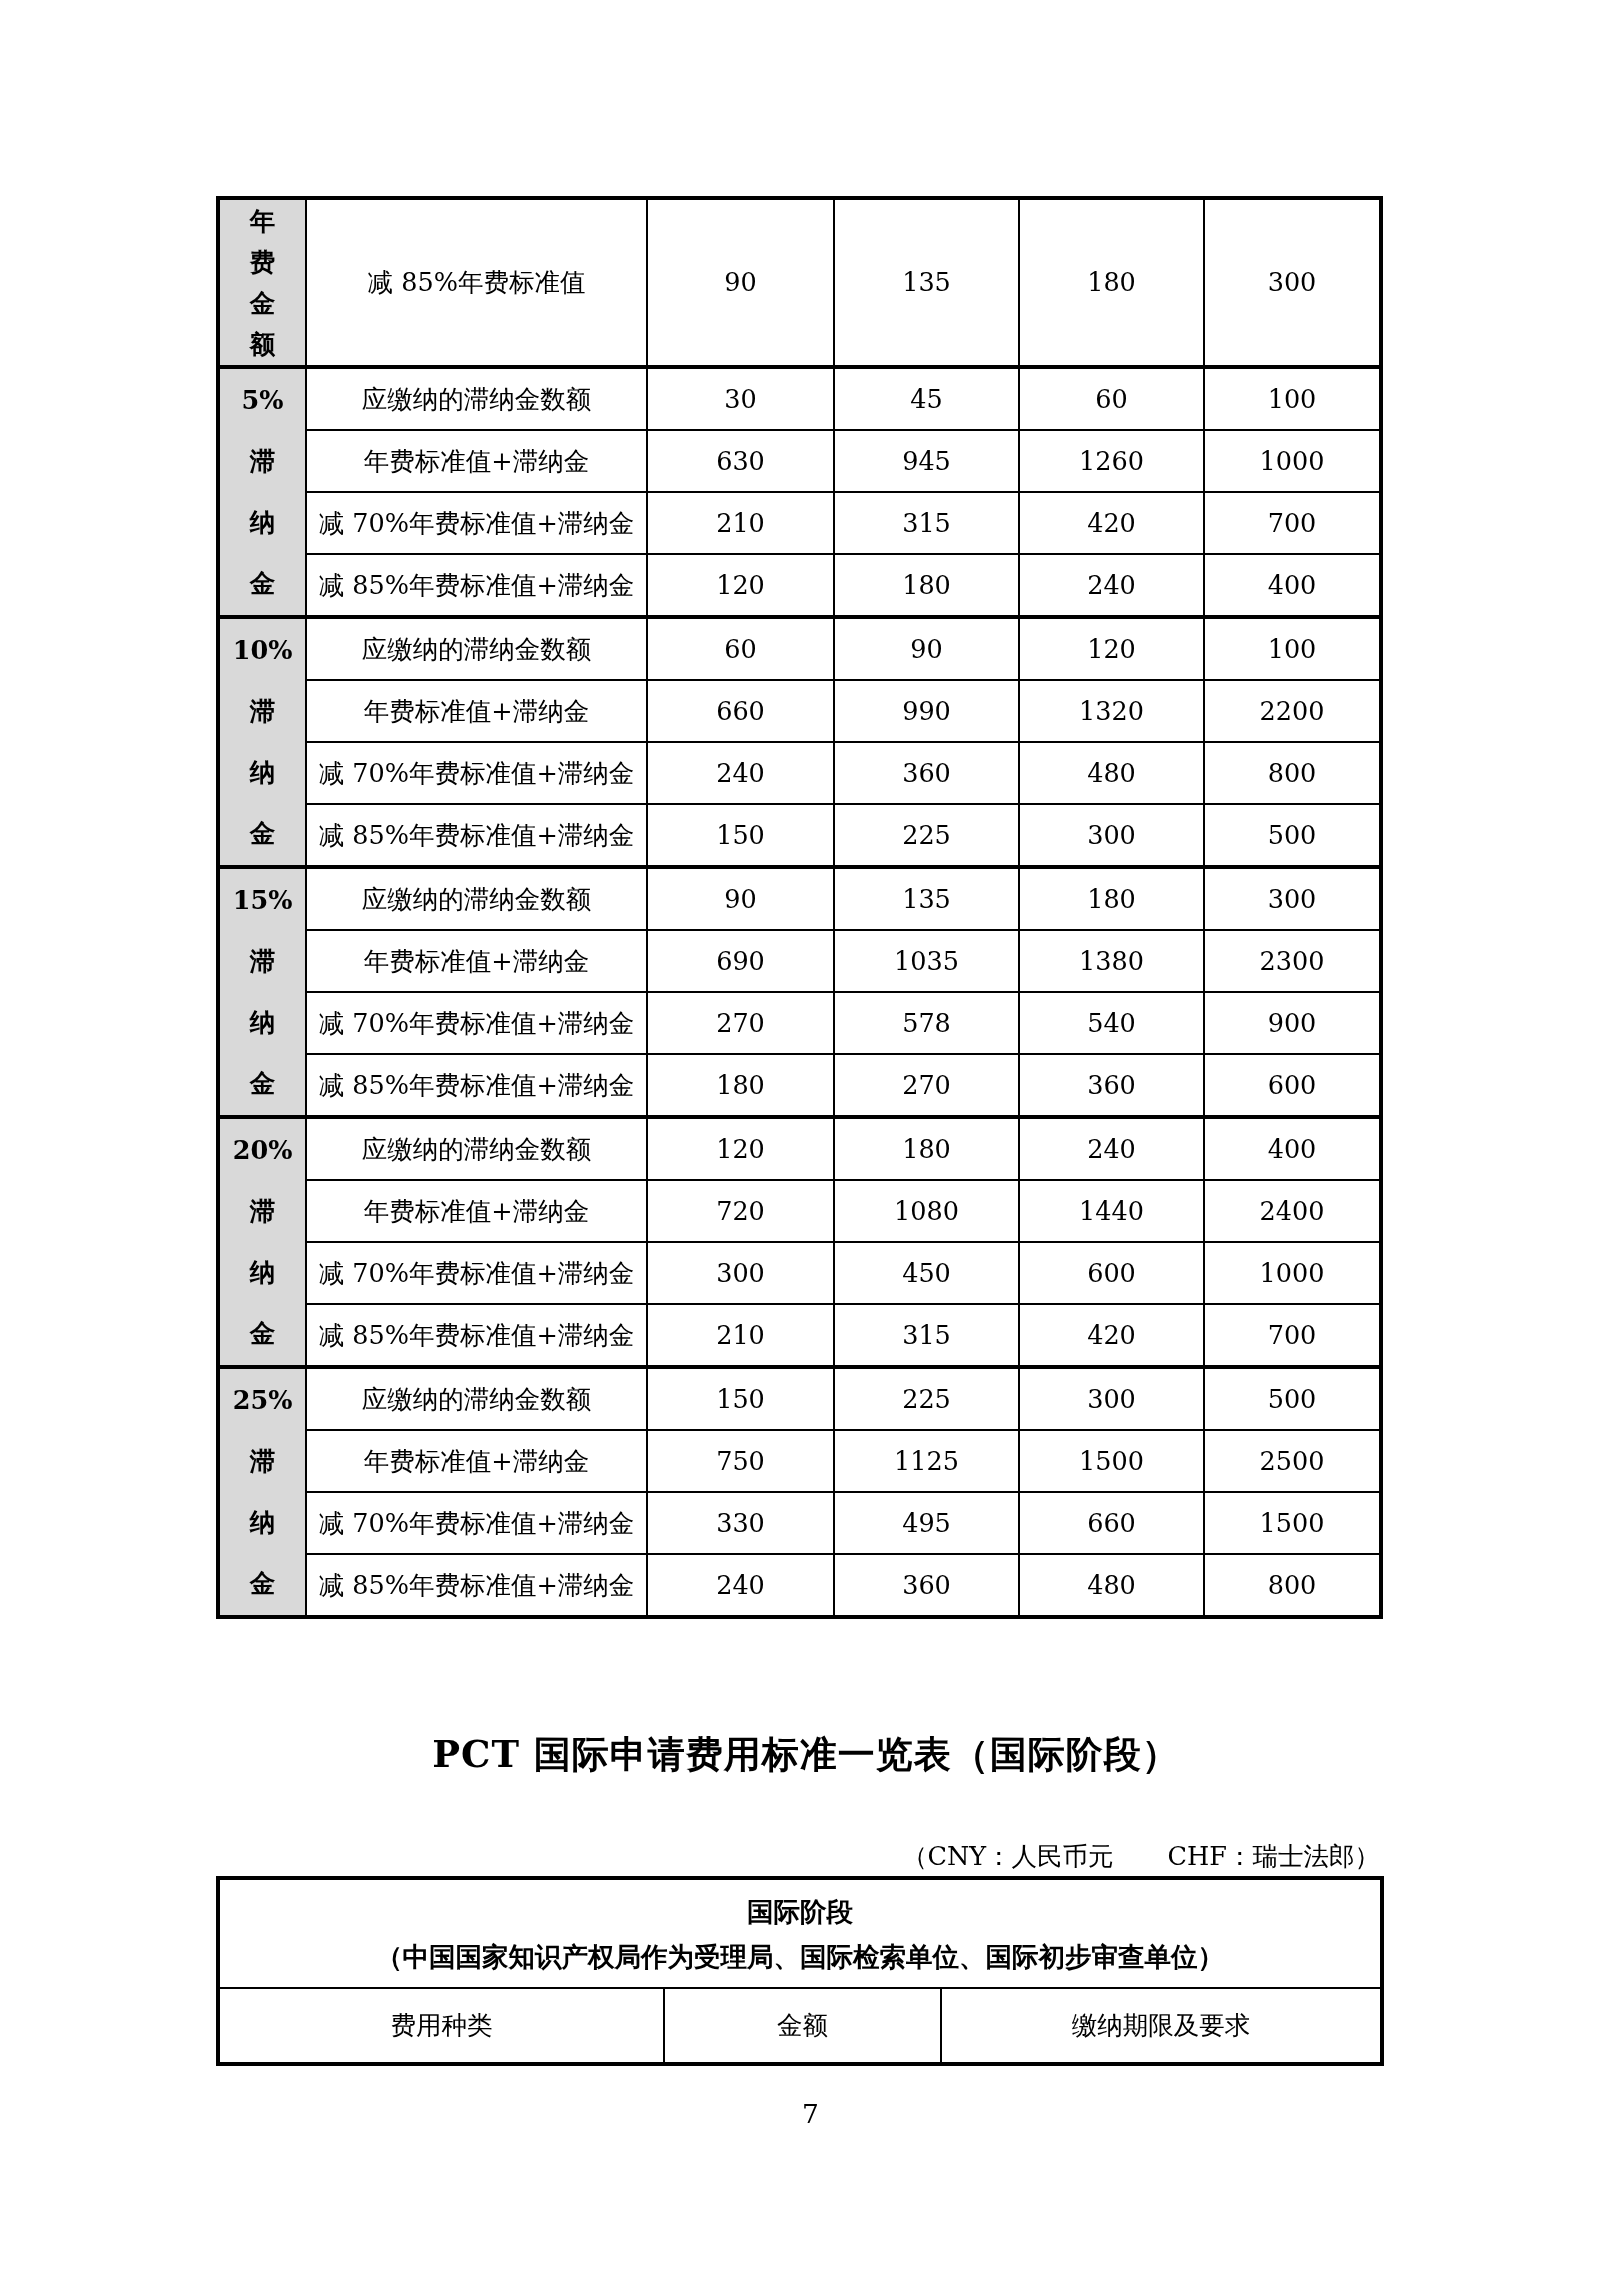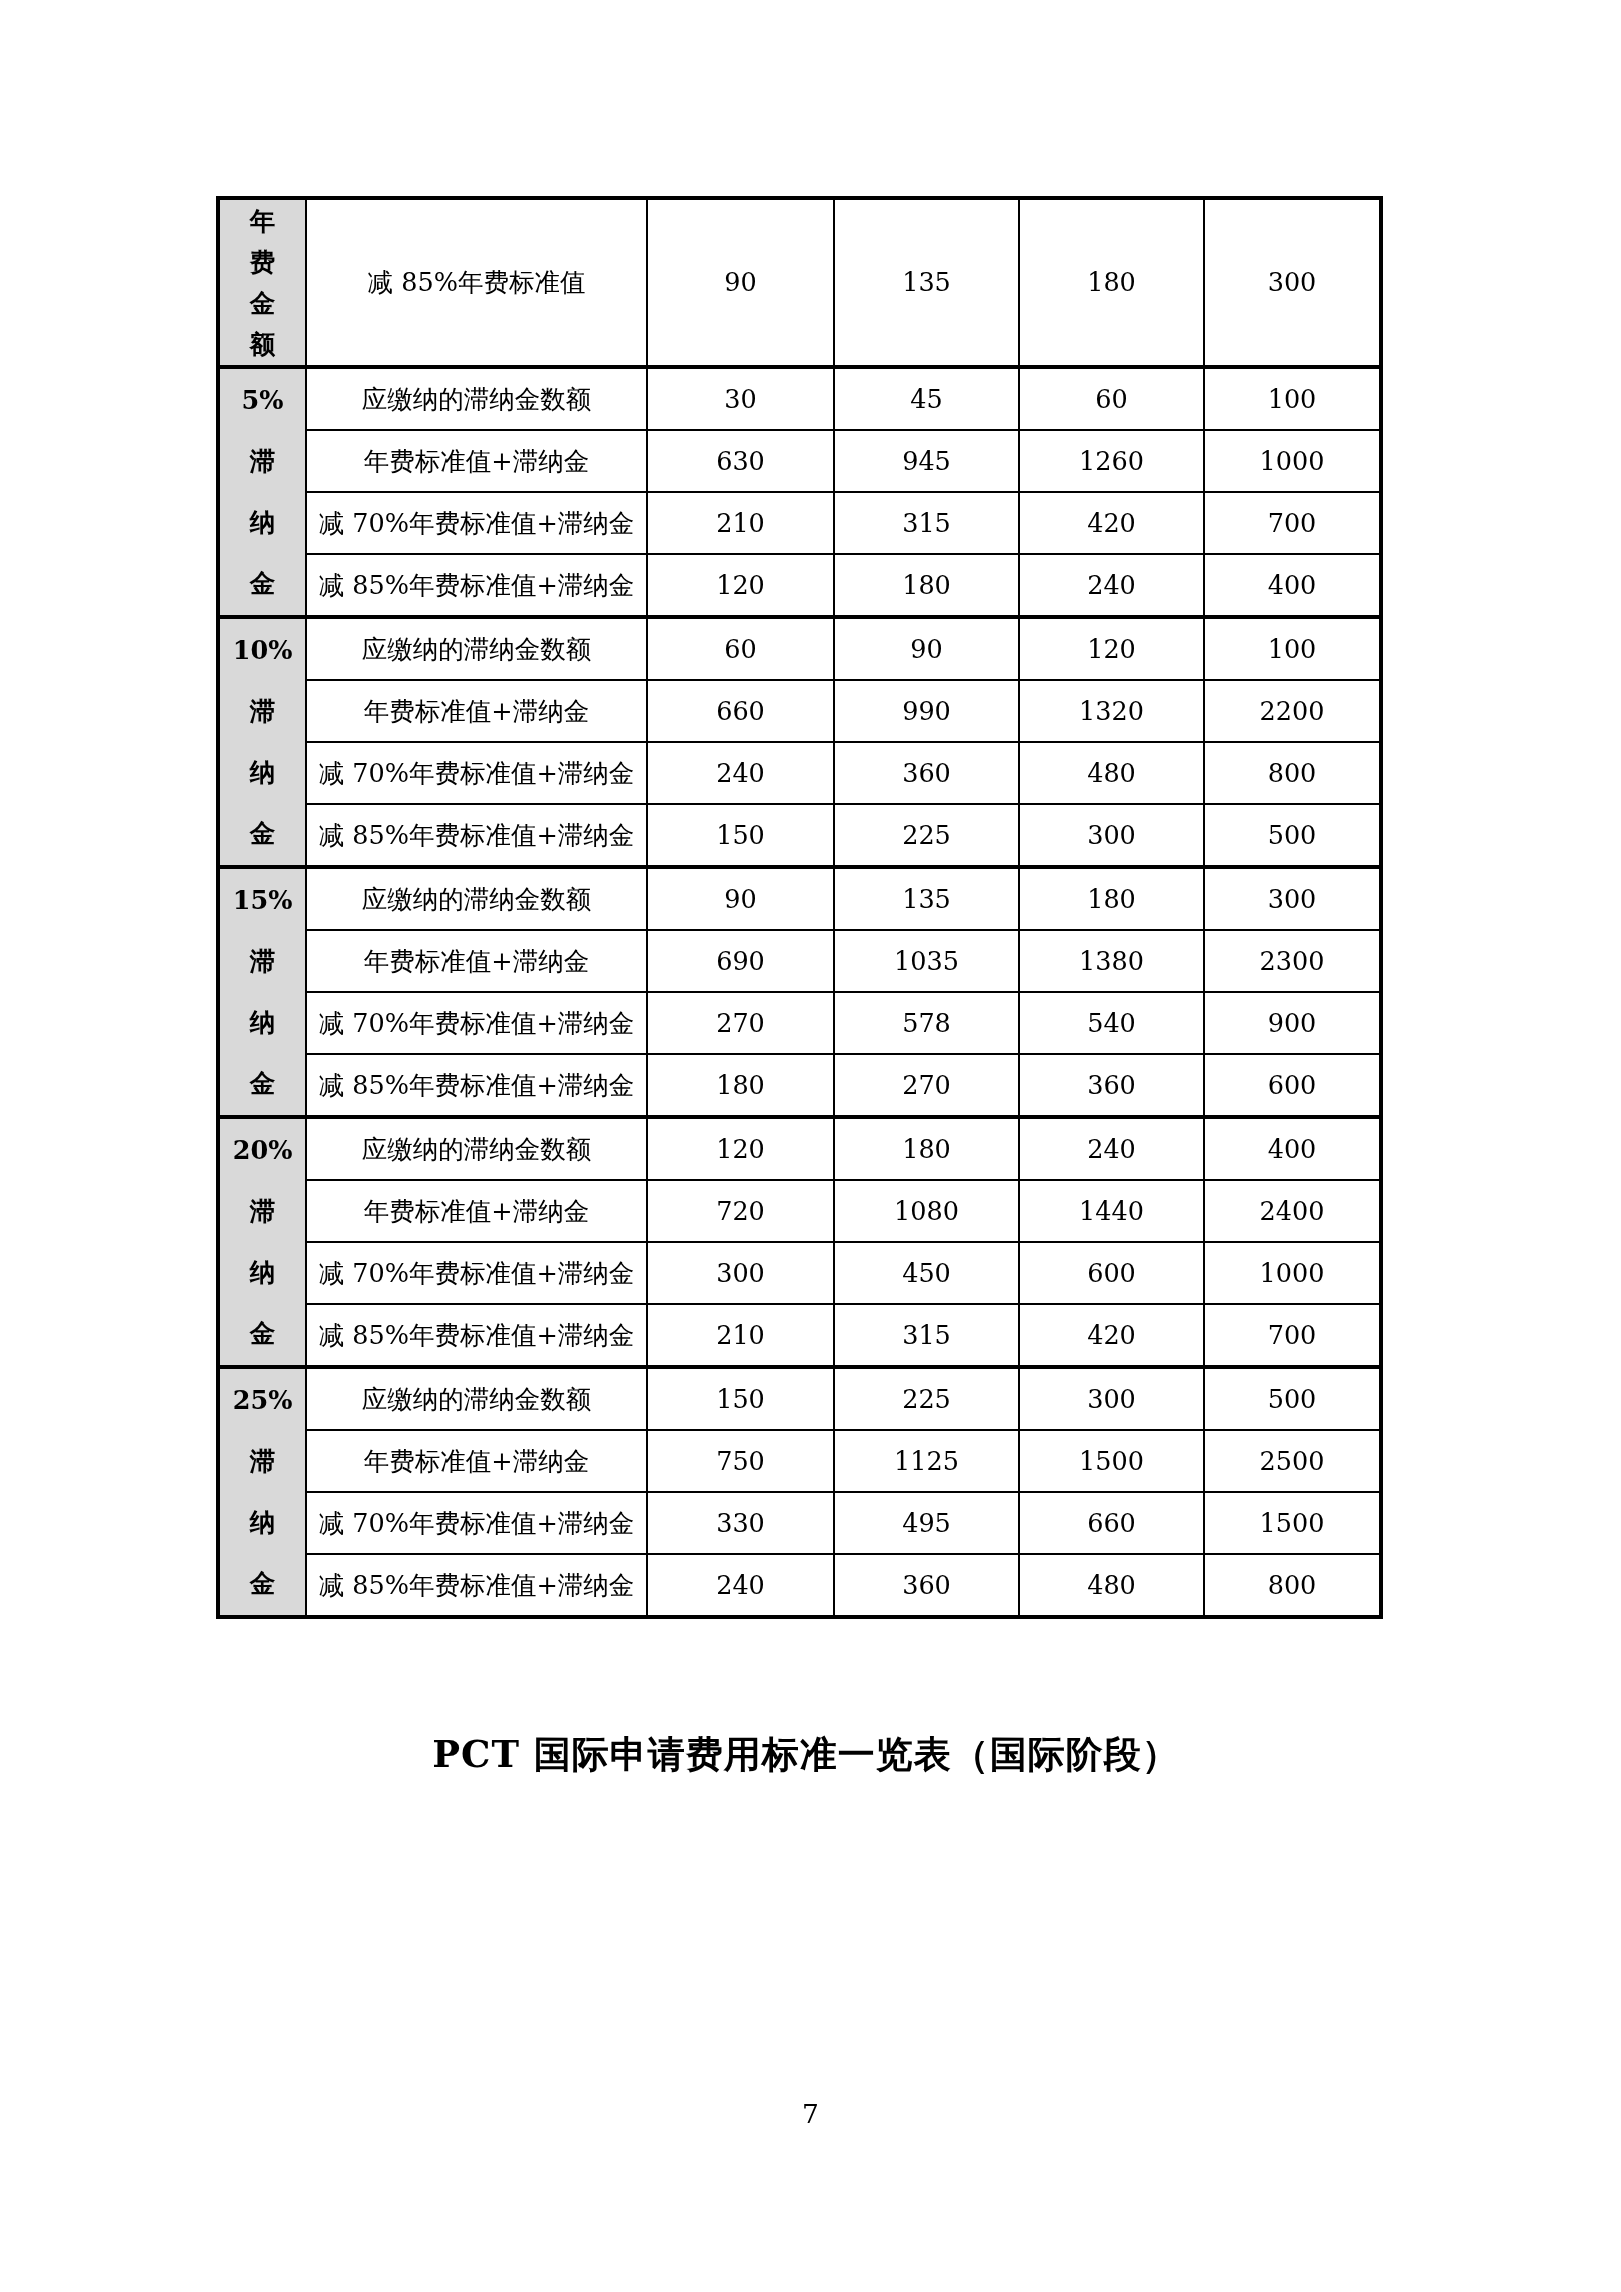--- a/index.html
+++ b/index.html
@@ -276,18 +276,39 @@
           <td class="num">240</td>
           <td class="num">360</td>
           <td class="num">480</td>
           <td class="num">800</td>
         </tr>
       </tbody>
   </table>
 
   <h1 class="pct-title">PCT 国际申请费用标准一览表（国际阶段）</h1>
 
-
+  <div class="currency-note"><span>（CNY：人民币元</span><span class="gap">CHF：瑞士法郎）</span></div>
+
+  <table class="pct-table">
+    <colgroup>
+      <col style="width:446px">
+        <col style="width:277px">
+        <col style="width:441px">
+    </colgroup>
+    <tbody>
+      <tr class="hdr1">
+        <td colspan="3">
+          <div class="line">国际阶段</div>
+          <div class="line">（中国国家知识产权局作为受理局、国际检索单位、国际初步审查单位）</div>
+        </td>
+      </tr>
+      <tr class="hdr2">
+        <td>费用种类</td>
+        <td>金额</td>
+        <td>缴纳期限及要求</td>
+      </tr>
+    </tbody>
+  </table>
 
   <div class="page-number">7</div>
 
 </div>
 
 
 </body></html>

